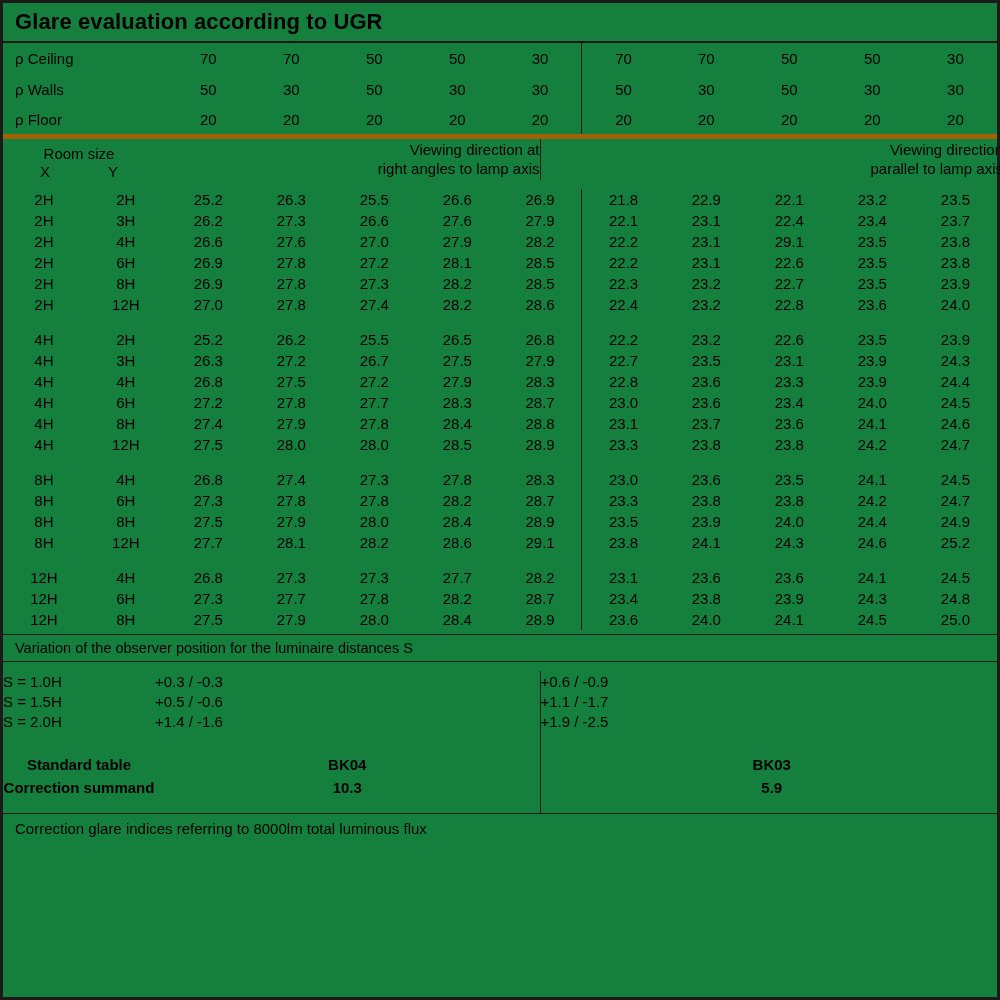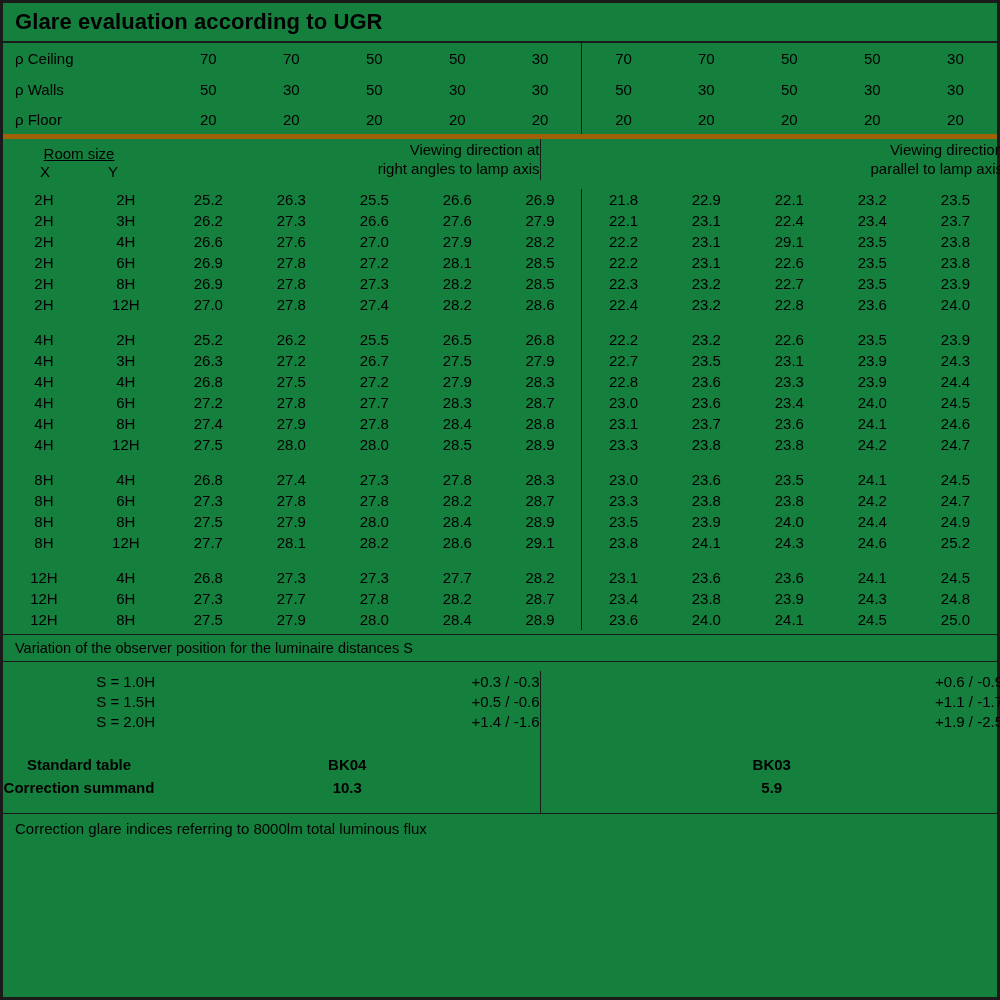--- a/index.html
+++ b/index.html
@@ -83,21 +83,21 @@
   .xcol, .ycol {
     text-align: center;
   }
   .note {
     font-size: 14.5px;
     padding: 5px 0 5px 12px;
   }
   .var-row td {
     height: 20px;
     font-size: 15px;
-    text-align: right;
+    text-align: left;
   }
   .var-label {
     text-align: center;
   }
   .std-row td {
     height: 23px;
     font-size: 15px;
     text-align: center;
     font-weight: bold;
   }
@@ -175,21 +175,21 @@
   <table class="grid">
     <colgroup>
       <col style="width:76px">
       <col style="width:76px">
       <col style="width:385px">
       <col style="width:463px">
     </colgroup>
     <tbody>
         <tr>
       <td colspan="2" class="roomsize-hdr">
-        <div style="padding-top:6px;text-decoration:underline;">Room size</div>
+        <div style="padding-top:6px;">Room size</div>
         <div style="display:flex;justify-content:space-around;padding:1px 8px 0 8px;">
           <span>X</span>
           <span>Y</span>
         </div>
       </td>
       <td class="hdr-block vsep">
         <div>Viewing direction at</div>
         <div>right angles to lamp axis</div>
       </td>
       <td class="hdr-block">

